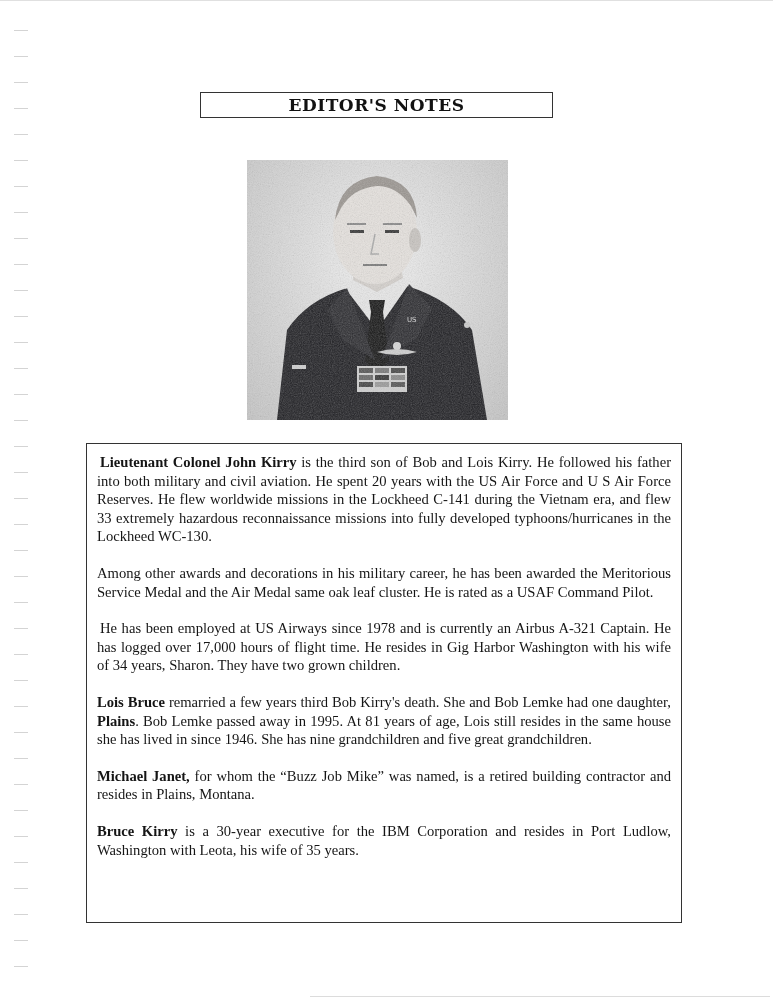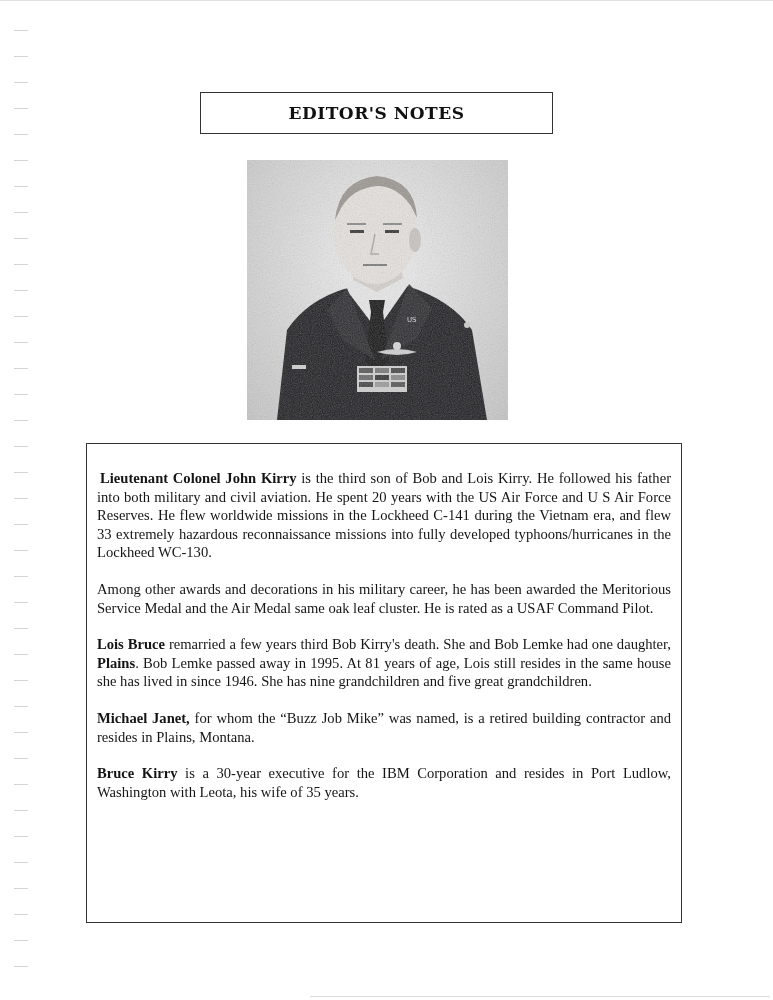--- a/index.html
+++ b/index.html
@@ -39,21 +39,21 @@
       position: absolute;
       left: 310px; top: 996px;
       width: 460px; height: 1px;
       background: #dcdcdc;
     }
     .title-box {
       position: absolute;
       left: 200px;
       top: 92px;
       width: 353px;
-      height: 42px;
+      height: 26px;
       border: 1.5px solid #333;
       box-sizing: border-box;
       display: flex;
       align-items: center;
       justify-content: center;
     }
     .title-text {
       font-family: "DejaVu Serif", serif;
       font-weight: bold;
       font-size: 17px;
@@ -83,21 +83,21 @@
     }
     .bio-para {
       font-family: "Liberation Serif", "DejaVu Serif", serif;
       font-size: 14.6px;
       line-height: 18.6px;
       text-align: justify;
       margin: 0 0 18px 0;
       color: #151515;
     }
     .bio-para b { font-weight: bold; }
-    .indent { text-indent: 3px; margin-top: 16px; }
+    .indent { text-indent: 3px; }
   </style>
 </head>
 <body>
 
 <div class="top-edge"></div>
 <div class="margin-marks" id="marks">
     <span style="top: 20px;"></span>
     <span style="top: 46px;"></span>
     <span style="top: 72px;"></span>
     <span style="top: 98px;"></span>
@@ -199,18 +199,19 @@
     <circle cx="220" cy="165" r="3" fill="#ccc"></circle>
 
     <rect x="45" y="205" width="14" height="4" fill="#cfcfcf"></rect>
     <rect width="261" height="260" fill="#888" filter="url(#grain)"></rect>
   </svg>
 </div>
 
 <div class="bio-box">
   <p class="bio-para indent"><b>Lieutenant Colonel John Kirry</b><span> is the third son of Bob and Lois Kirry.  He followed his father into both military and civil aviation.  He spent 20 years with the US Air Force and U S Air Force Reserves.  He flew worldwide missions in the Lockheed C-141 during the Vietnam era, and flew 33 extremely hazardous reconnaissance missions into fully developed typhoons/hurricanes in the Lockheed WC-130.</span></p>
   <p class="bio-para"><span>Among other awards and decorations in his military career, he has been awarded the Meritorious Service Medal and the Air Medal same oak leaf cluster.  He is rated as a USAF Command Pilot.</span></p>
+  <p class="bio-para indent"><span>He has been employed at US Airways since 1978 and is currently an Airbus A-321 Captain. He has logged over 17,000 hours of flight time.  He resides in Gig Harbor Washington with his wife of 34 years, Sharon.  They have two grown children.</span></p>
   <p class="bio-para"><b>Lois Bruce</b><span> remarried a few years third Bob Kirry's death.   She and Bob Lemke had one daughter, </span><b>Plains</b><span>.  Bob Lemke passed away in 1995.  At 81 years of age, Lois still resides in the same house she has lived in since 1946.  She has nine grandchildren and five great grandchildren.</span></p>
   <p class="bio-para"><b>Michael Janet,</b><span> for whom the “Buzz Job Mike” was named, is a retired building contractor and resides in Plains, Montana.</span></p>
   <p class="bio-para"><b>Bruce Kirry</b><span> is a 30-year executive for the IBM Corporation and resides in Port Ludlow, Washington with Leota, his wife of 35 years.</span></p>
 </div>
 
 <div class="bottom-edge"></div>
 
 </body></html>

